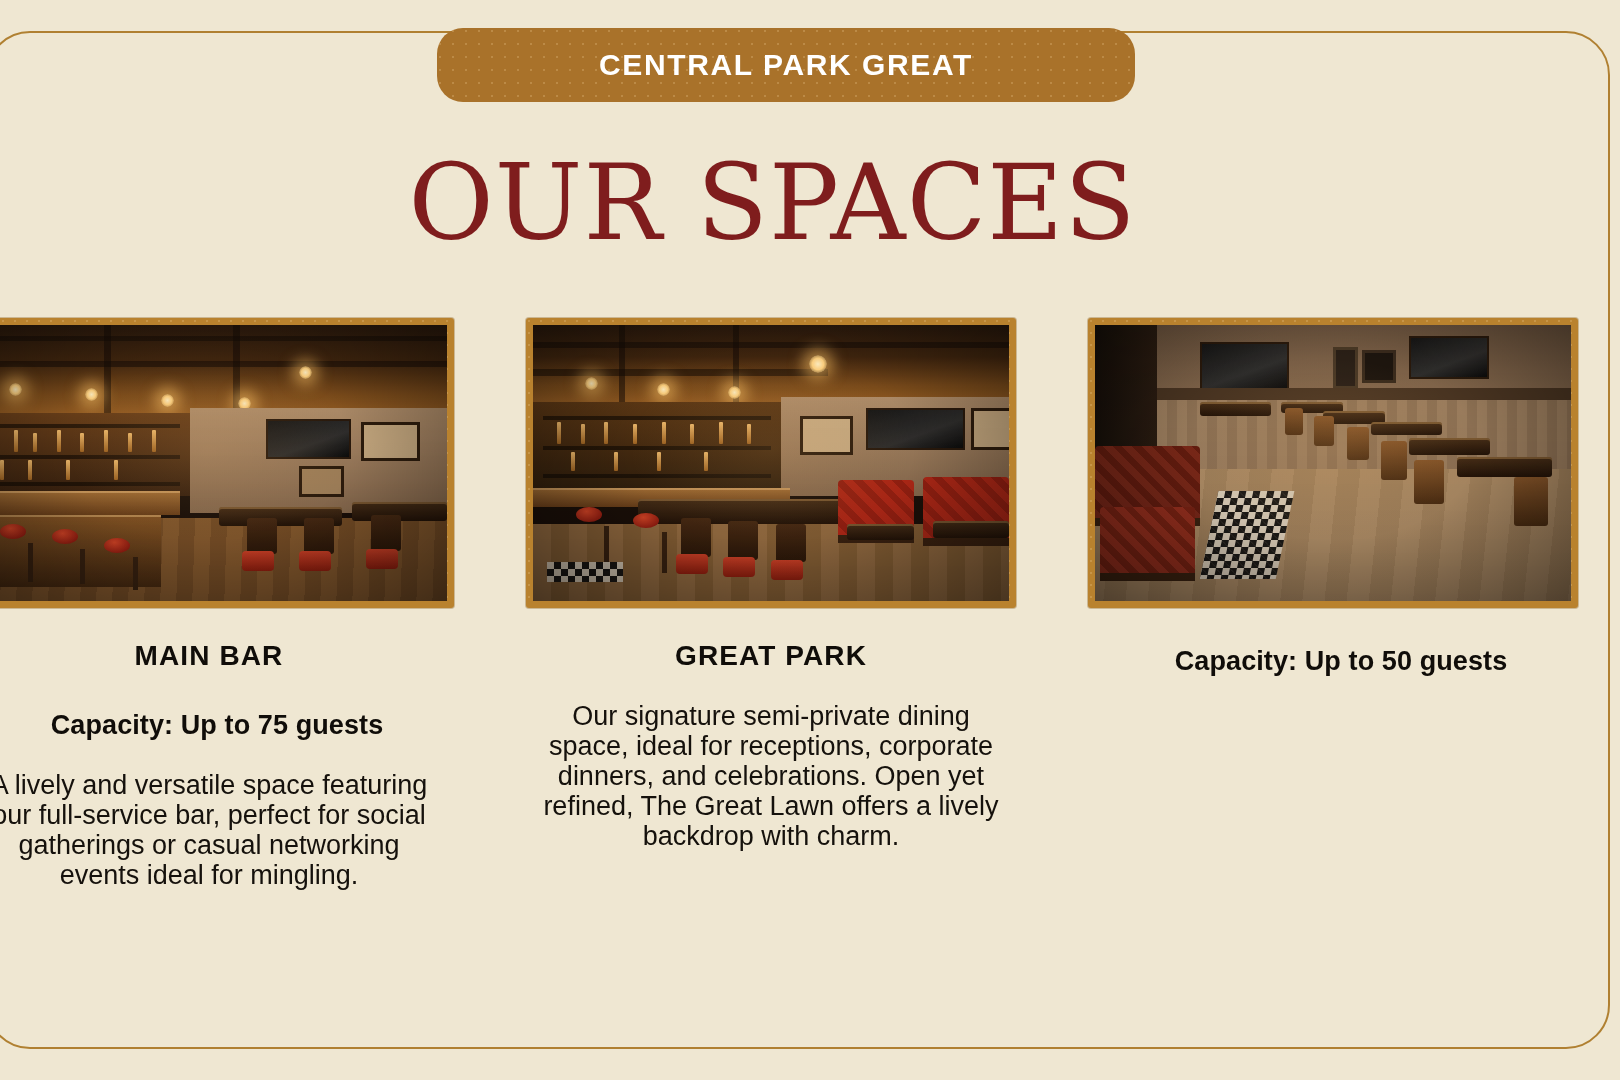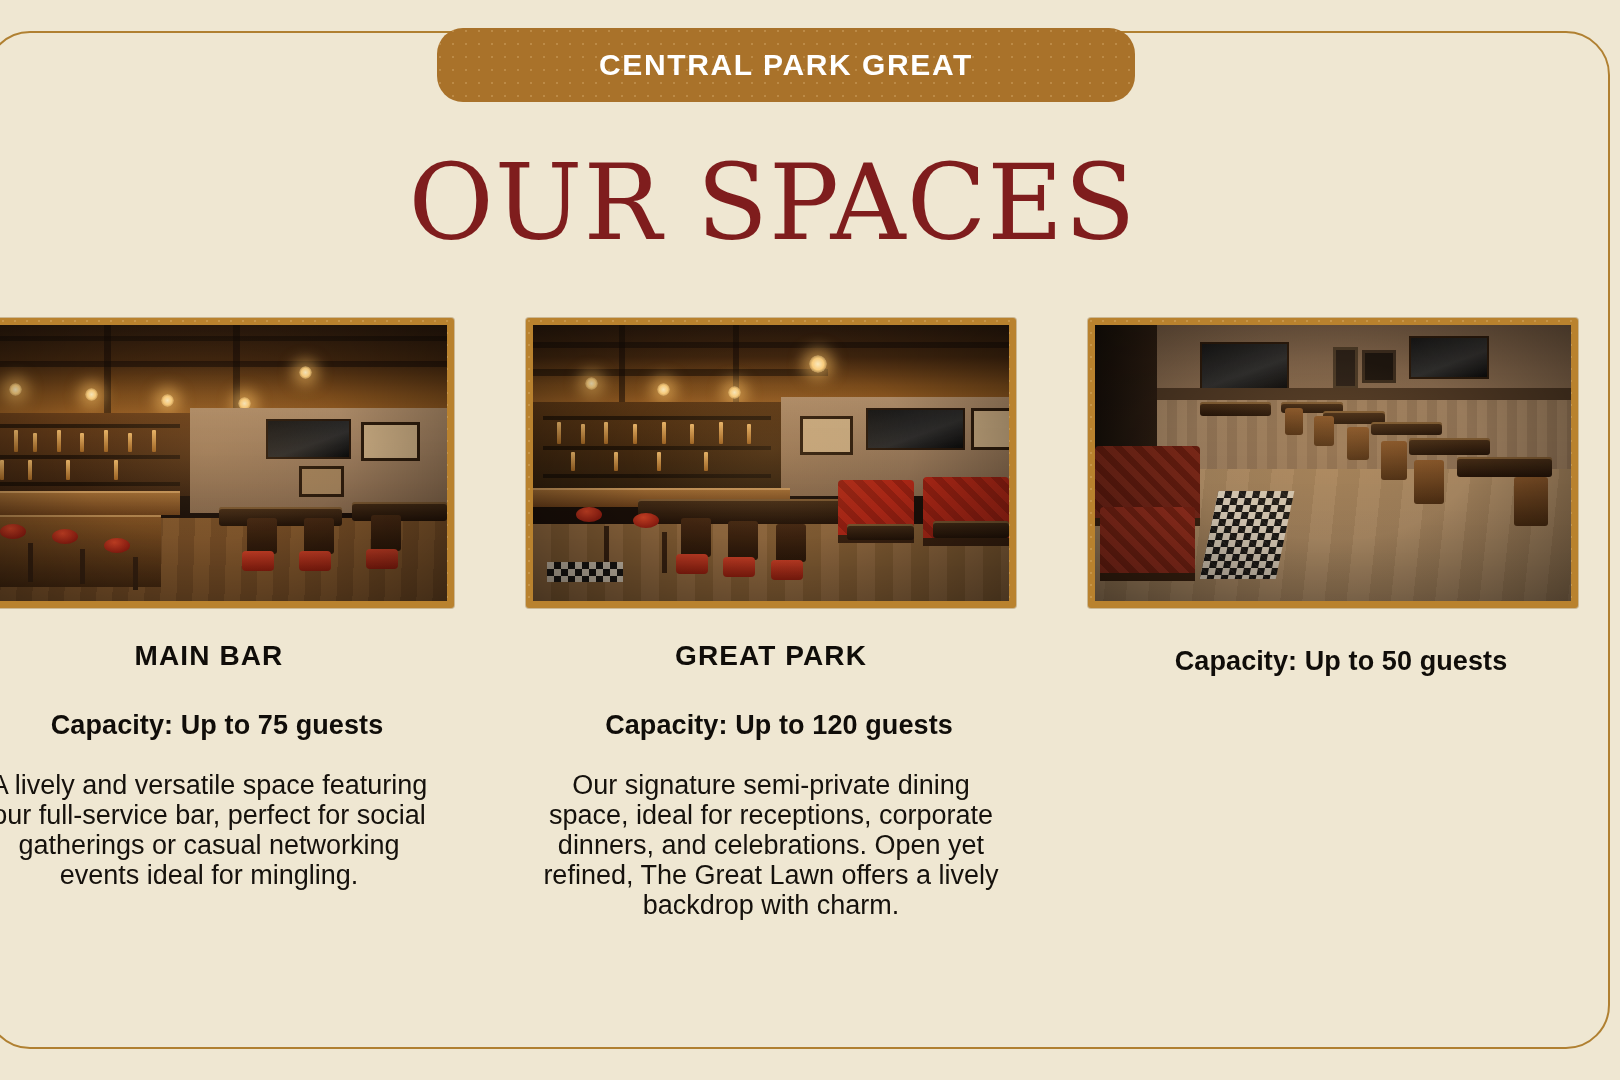--- a/index.html
+++ b/index.html
@@ -374,21 +374,20 @@
           <div class="ph-booth" style="left:64%; top:56%; width:16%; height:20%;"></div>
           <div class="ph-booth" style="left:82%; top:55%; width:18%; height:22%;"></div>
           <div class="ph-table" style="left:66%; top:72%; width:14%; height:6%;"></div>
           <div class="ph-table" style="left:84%; top:71%; width:16%; height:6%;"></div>
           <div class="ph-check" style="left:3%; bottom:7%; width:16%; height:7%;"></div>
           <div class="ph-warm"></div>
           <div class="ph-vignette"></div>
         </div>
       </div>
       <div class="space-name">GREAT PARK</div>
-      <div class="capacity">Capacity: Up to 120 guests</div>
       <div class="desc">Our signature semi-private dining space, ideal for receptions, corporate dinners, and celebrations. Open yet refined, The Great Lawn offers a lively backdrop with charm.</div>
     </div>
 
     <div class="col col-3">
       <div class="photo-frame">
         <div class="photo">
           <div class="ph-wall" style="left:0; top:0; width:100%; height:58%;
                background:linear-gradient(180deg,#6e5844 0%, #8d7257 55%, #6a5340 100%);"></div>
           <div class="ph-wall" style="left:0; top:0; width:13%; height:62%;
                background:linear-gradient(90deg,#17100a,#2b1d12);"></div>

